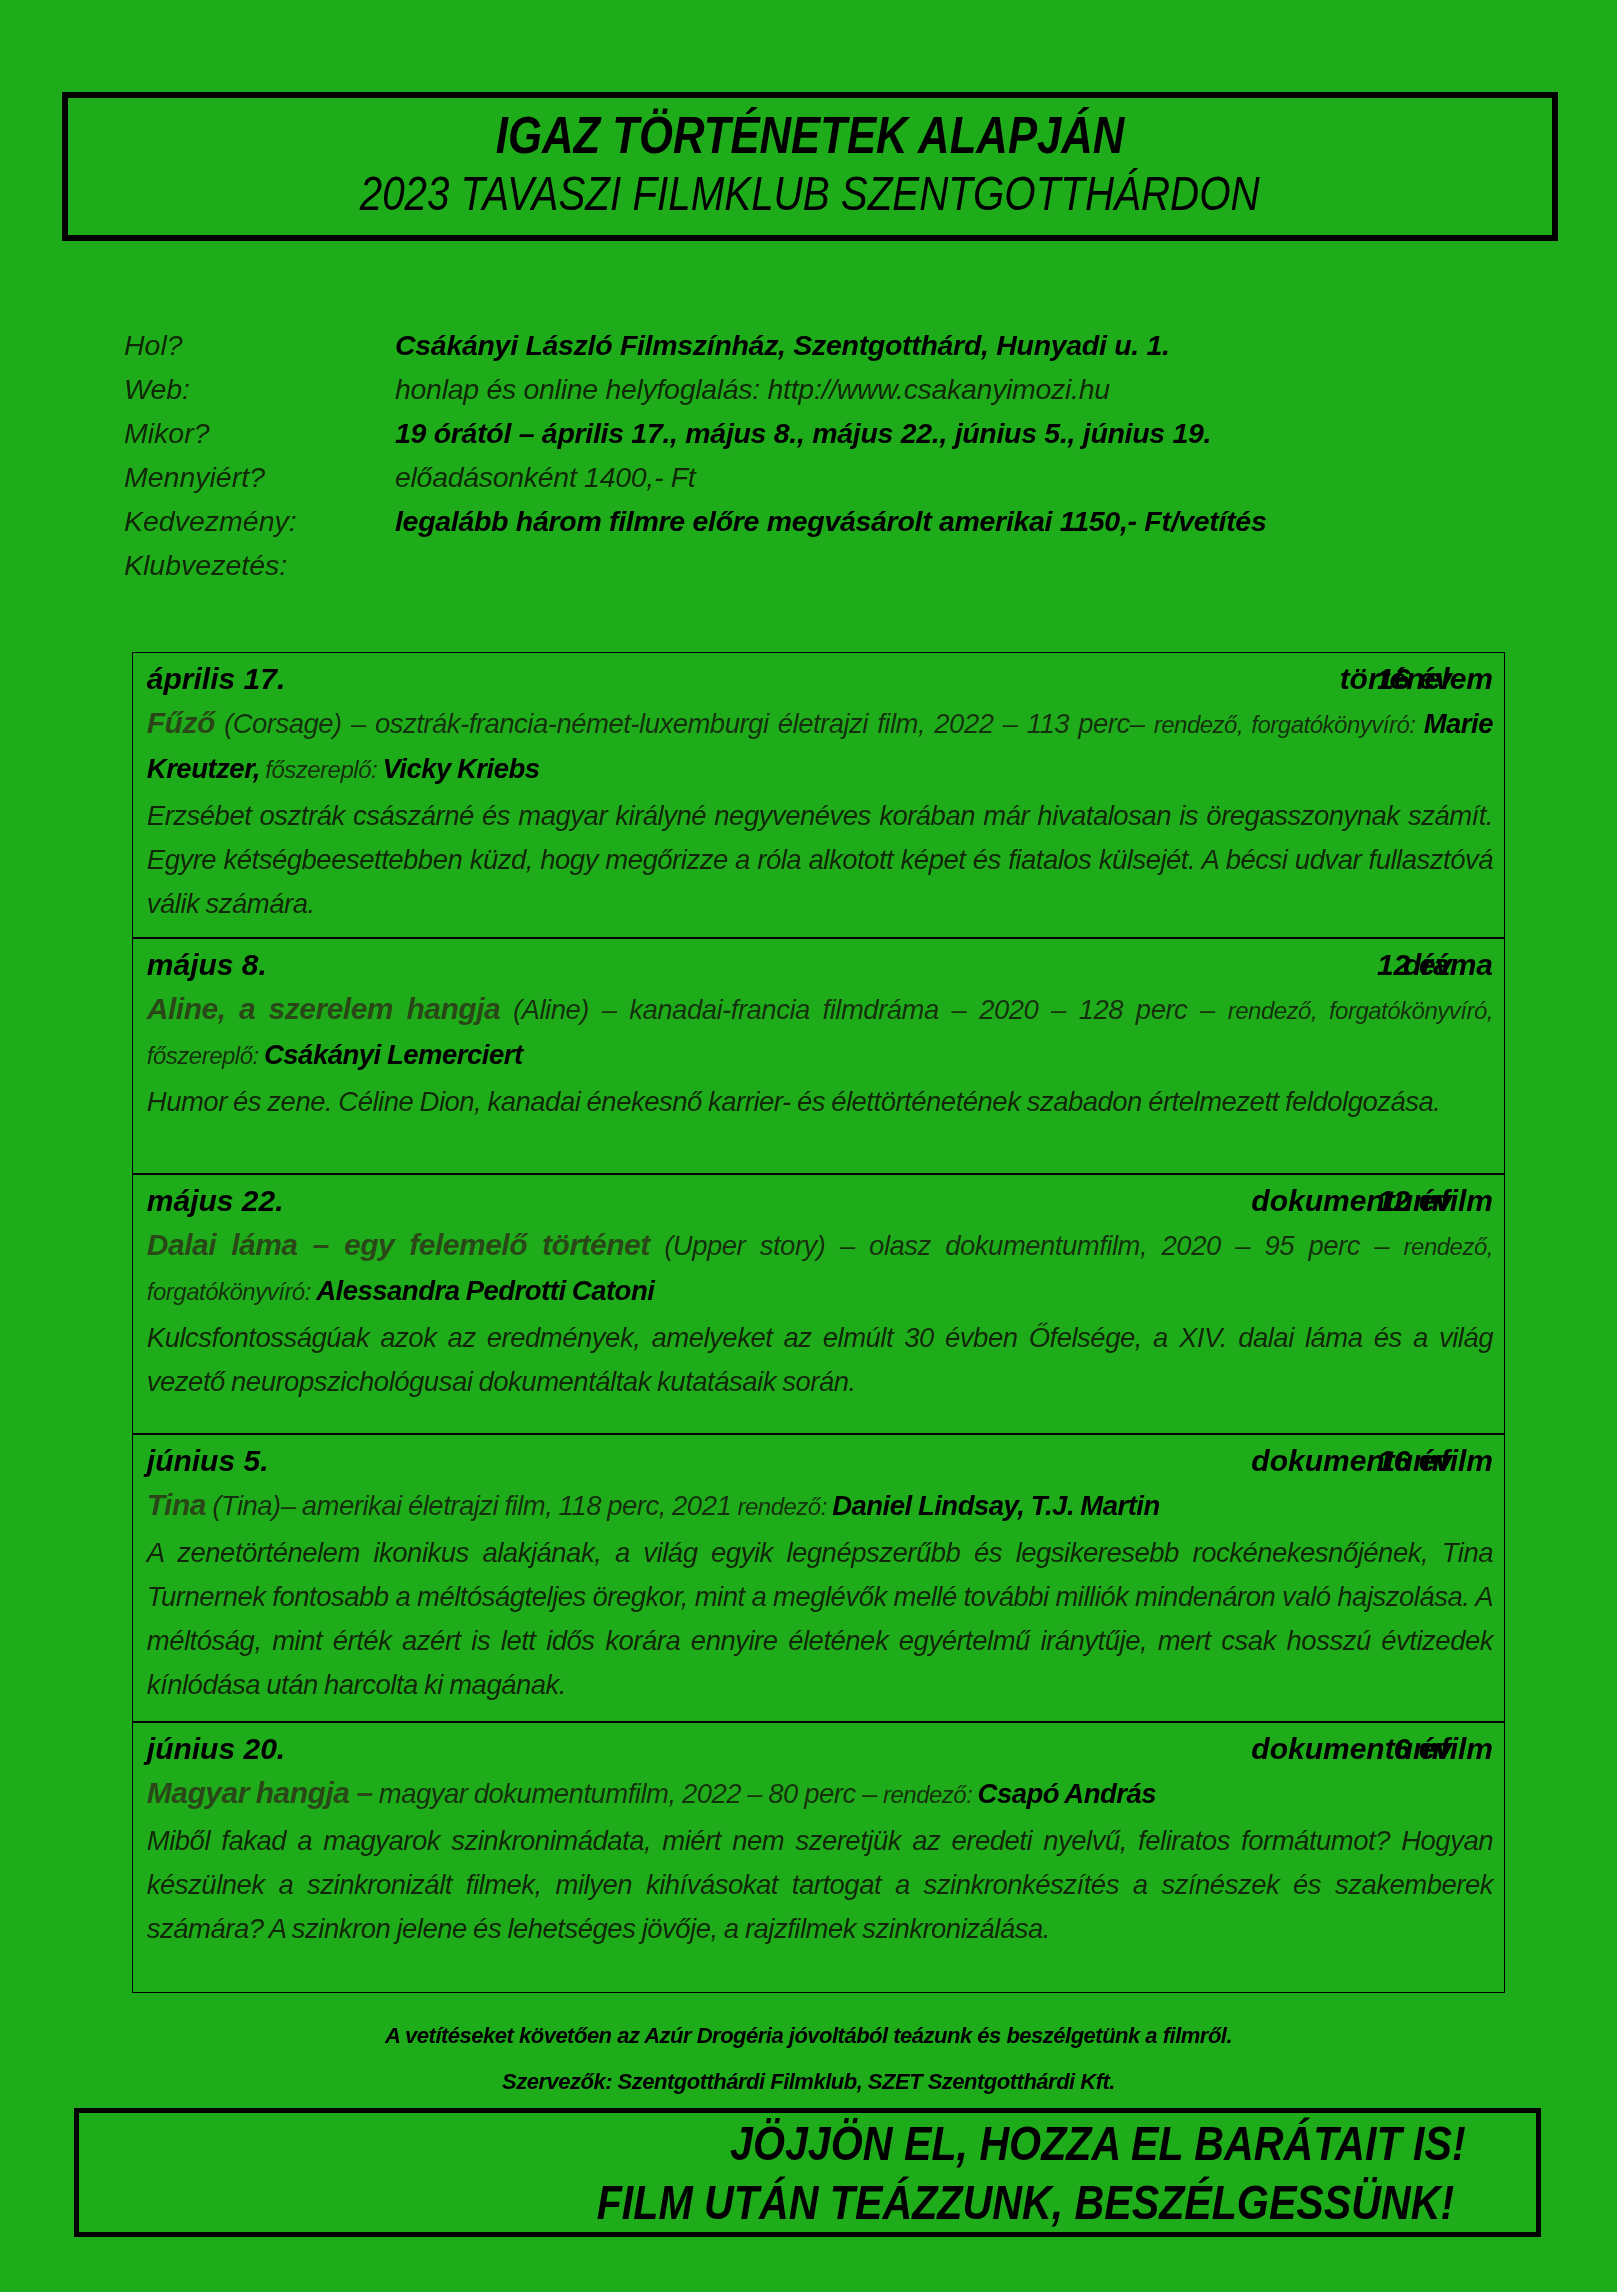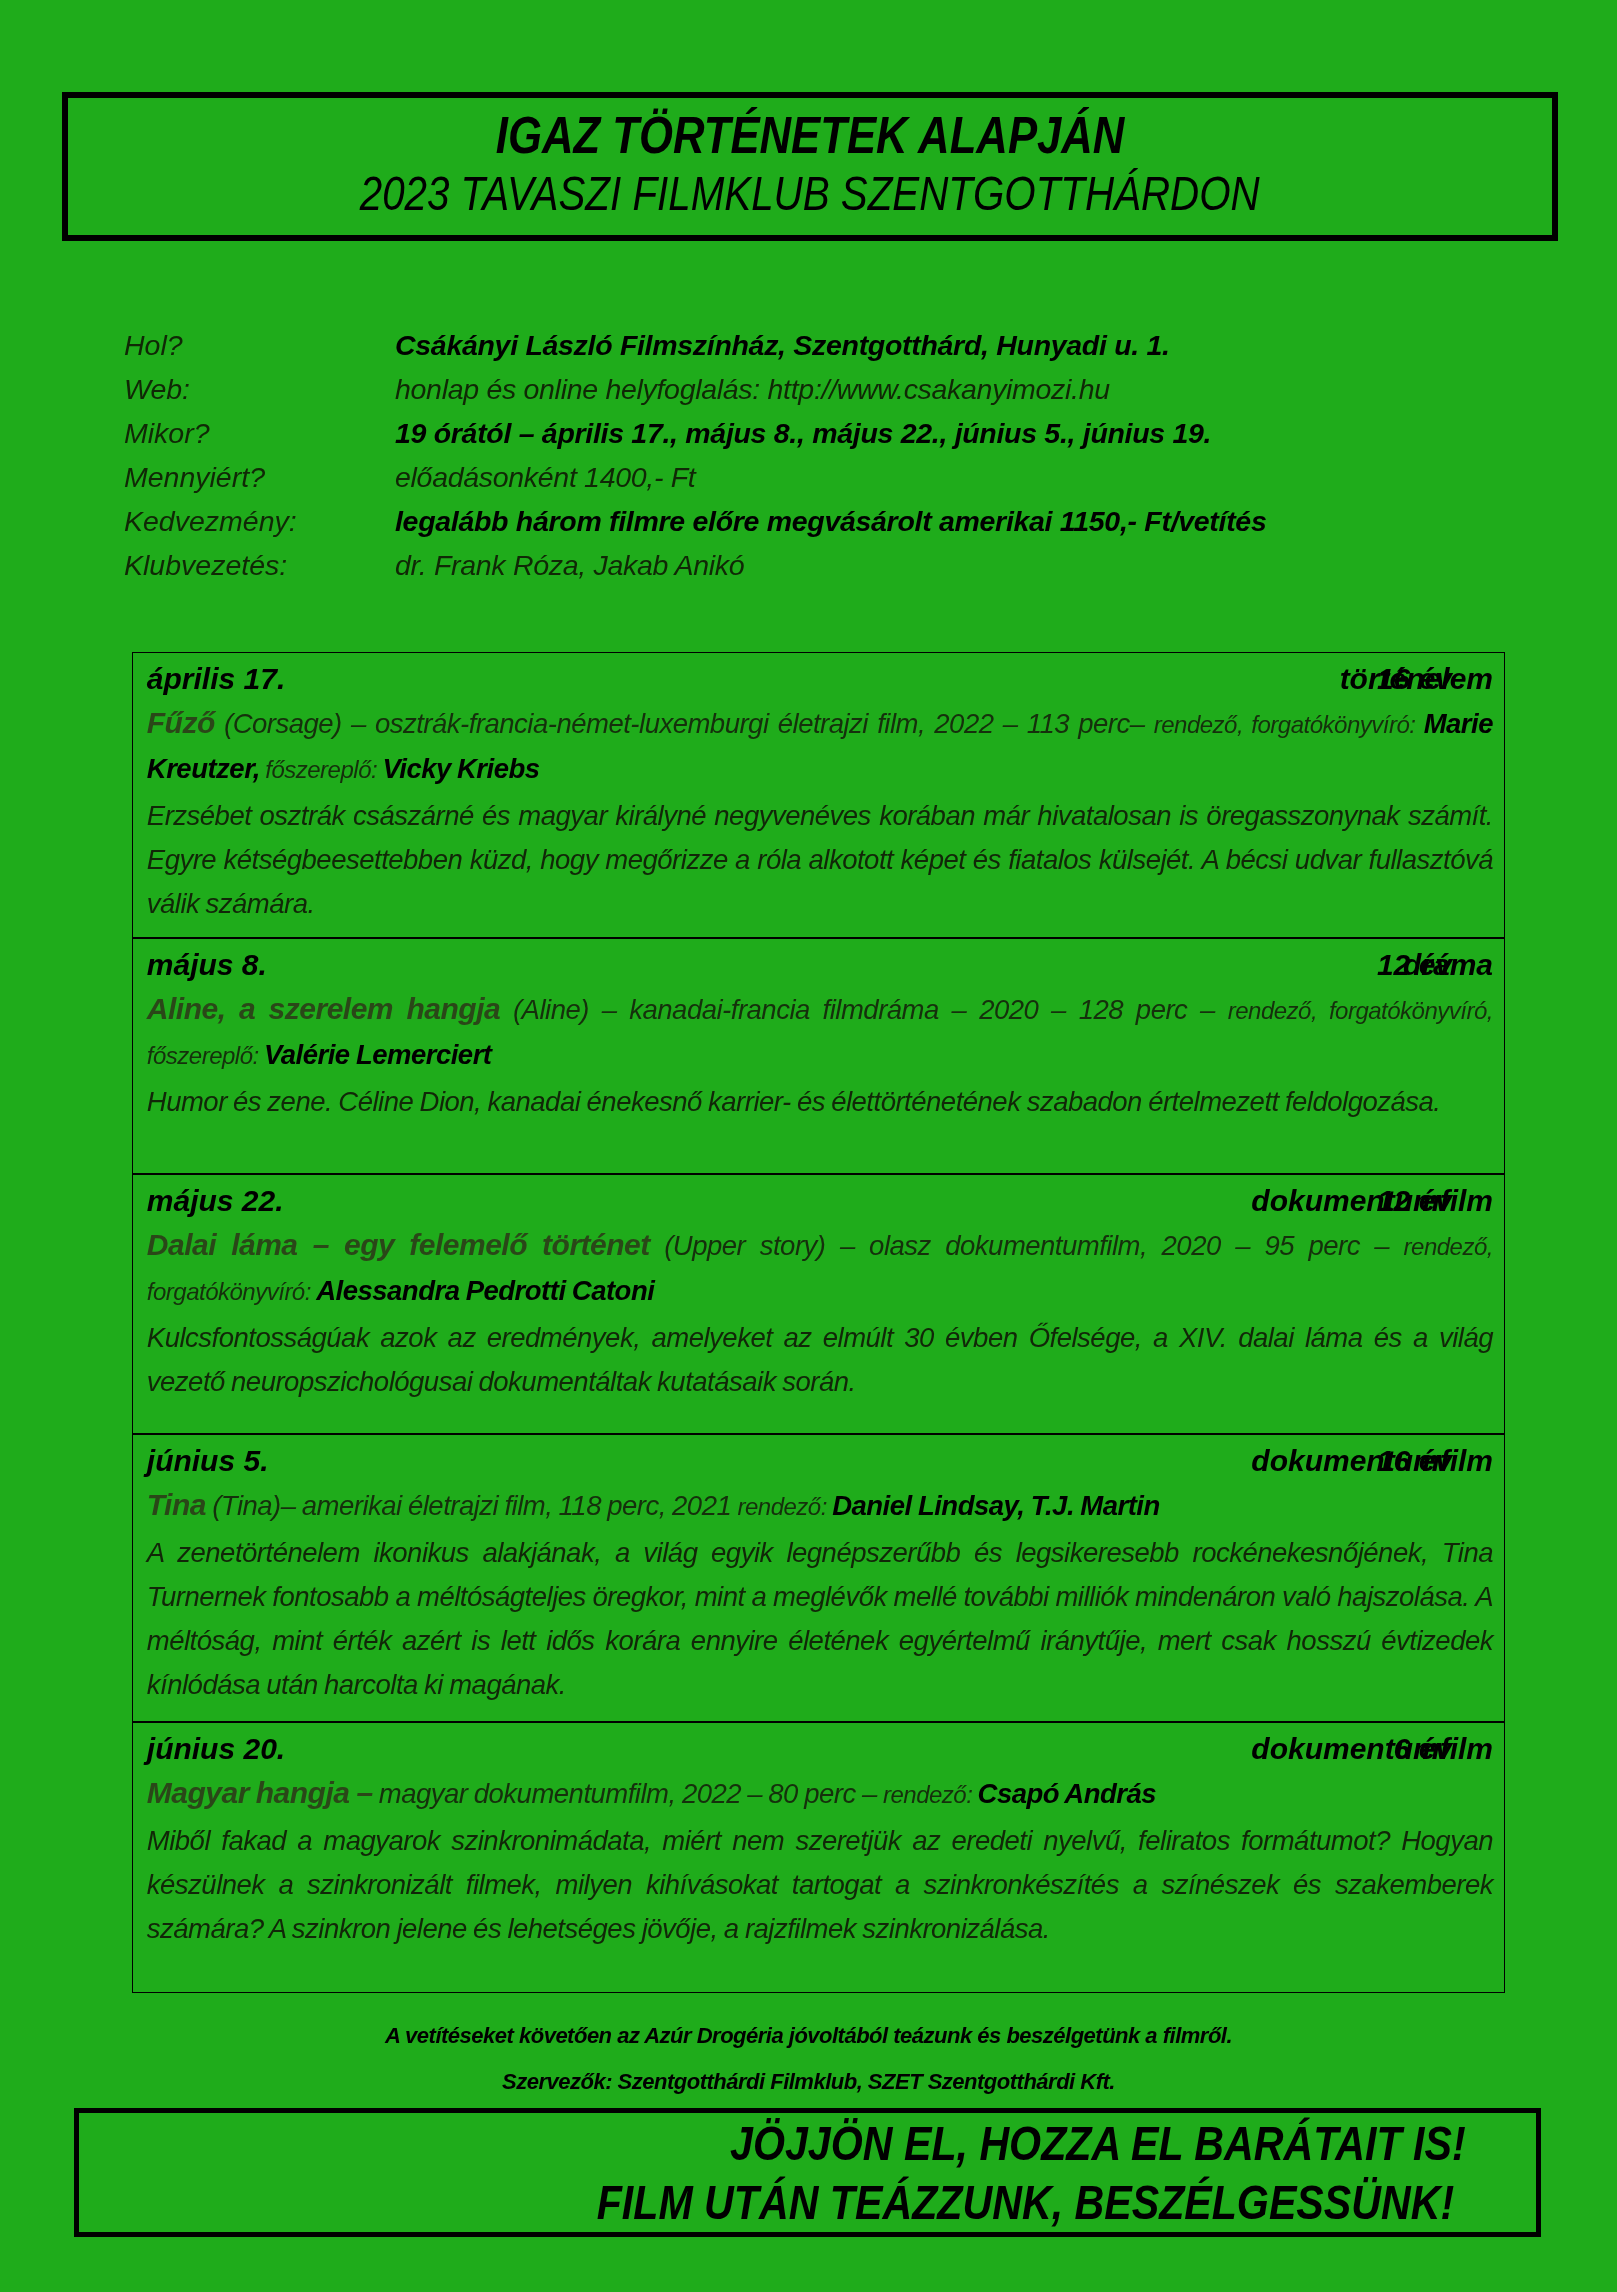--- a/index.html
+++ b/index.html
@@ -133,42 +133,41 @@
     <div class="info-value">előadásonként 1400,- Ft</div>
   </div>
 
   <div class="info-row">
     <div class="info-label">Kedvezmény:</div>
     <div class="info-value bold">legalább három filmre előre megvásárolt amerikai 1150,- Ft/vetítés</div>
   </div>
 
   <div class="info-row">
     <div class="info-label">Klubvezetés:</div>
-    <div class="info-value">dr. Frank Róza, Jakab Anikó</div>
   </div>
 </div>
 
   <div class="films" id="films">
   <div class="film">
     <div class="row-head">
       <span class="fdate">április 17.</span>
       <span class="fgenre">történelem</span>
       <span class="fage">16 év</span>
     </div>
     <p class="meta"><span class="seg-title">Fűző</span><span class="seg-reg"> (Corsage) – osztrák-francia-német-luxemburgi életrajzi film, 2022 – 113 perc– </span><span class="seg-small">rendező, forgatókönyvíró: </span><span class="seg-name">Marie Kreutzer,</span><span class="seg-small"> főszereplő: </span><span class="seg-name">Vicky Kriebs</span></p>
     <p class="desc">Erzsébet osztrák császárné és magyar királyné negyvenéves korában már hivatalosan is öregasszonynak számít. Egyre kétségbeesettebben küzd, hogy megőrizze a róla alkotott képet és fiatalos külsejét. A bécsi udvar fullasztóvá válik számára.</p>
   </div>
 
   <div class="film">
     <div class="row-head">
       <span class="fdate">május 8.</span>
       <span class="fgenre">dráma</span>
       <span class="fage">12 év</span>
     </div>
-    <p class="meta"><span class="seg-title">Aline, a szerelem hangja</span><span class="seg-reg"> (Aline) – kanadai-francia filmdráma – 2020 – 128 perc – </span><span class="seg-small">rendező, forgatókönyvíró, főszereplő: </span><span class="seg-name">Valérie Lemerciert</span></p>
+    <p class="meta"><span class="seg-title">Aline, a szerelem hangja</span><span class="seg-reg"> (Aline) – kanadai-francia filmdráma – 2020 – 128 perc – </span><span class="seg-small">rendező, forgatókönyvíró, főszereplő: </span><span class="seg-name">Csákányi Lemerciert</span></p>
     <p class="desc">Humor és zene. Céline Dion, kanadai énekesnő karrier- és élettörténetének szabadon értelmezett feldolgozása.</p>
   </div>
 
   <div class="film">
     <div class="row-head">
       <span class="fdate">május 22.</span>
       <span class="fgenre">dokumentumfilm</span>
       <span class="fage">12 év</span>
     </div>
     <p class="meta"><span class="seg-title">Dalai láma – egy felemelő történet</span><span class="seg-reg"> (Upper story) – olasz dokumentumfilm, 2020 – 95 perc – </span><span class="seg-small">rendező, forgatókönyvíró: </span><span class="seg-name">Alessandra Pedrotti Catoni</span></p>

